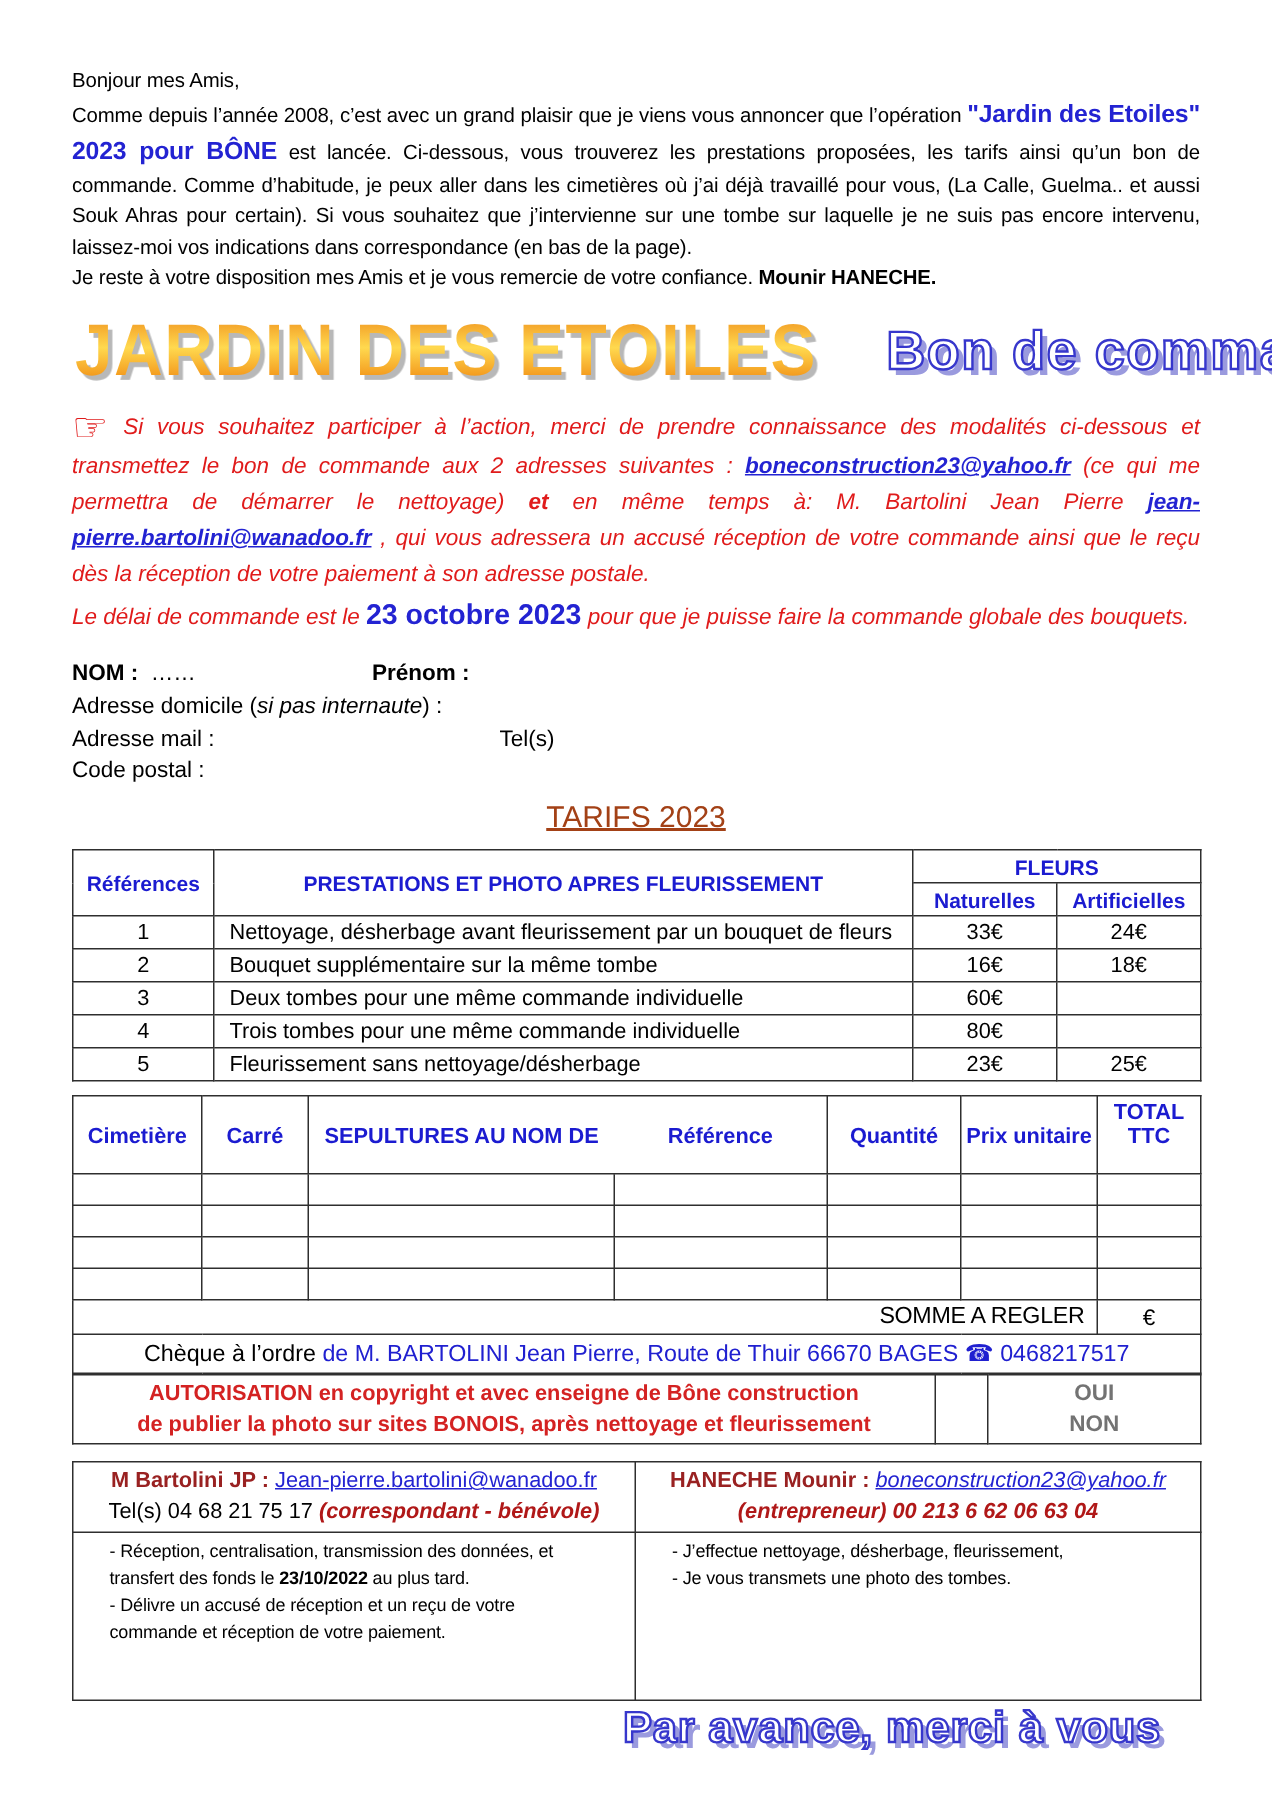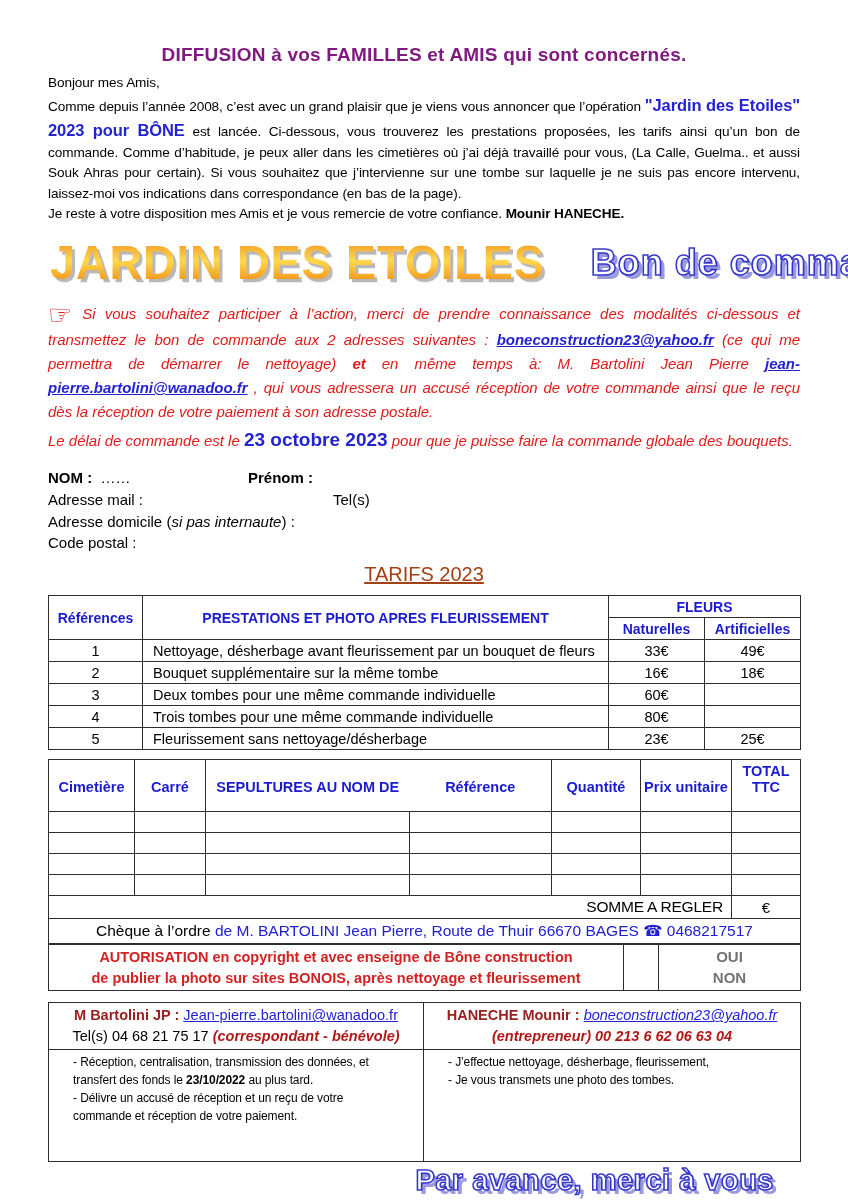--- a/index.html
+++ b/index.html
@@ -90,42 +90,41 @@
   .email-it { font-style:italic; }
   
   .par-avance-wrap { text-align:right; padding-right:26px; margin-top:2px; }
   .par-avance { font-size:29px; letter-spacing:.5px; }
 </style>
 </head>
 <body>
 
 <div class="page">
 
-  <div class="diffusion">DIFFUSION à vos FAMILLES et AMIS qui sont concernés.</div>
 
   <div class="intro">
     <span class="line">Bonjour mes Amis,</span>
     <span class="line just"><span>Comme depuis l’année 2008, c’est avec un grand plaisir que je viens vous annoncer que l’opération </span><span class="blue-strong">"Jardin des Etoiles" 2023 pour BÔNE</span><span> est lancée. Ci-dessous, vous trouverez les prestations proposées, les tarifs ainsi qu’un bon de commande. Comme d’habitude, je peux aller dans les cimetières où j’ai déjà travaillé pour vous, (La Calle, Guelma.. et aussi Souk Ahras pour certain). Si vous souhaitez que j’intervienne sur une tombe sur laquelle je ne suis pas encore intervenu, laissez-moi vos indications dans correspondance (en bas de la page).</span></span>
     <span class="line"><span>Je reste à votre disposition mes Amis et je vous remercie de votre confiance. </span><span class="bold">Mounir HANECHE.</span></span>
   </div>
 
   <div class="banner">
     <span class="jardin">JARDIN DES ETOILES</span>
     <span class="outline-blue bon">Bon de commande</span>
   </div>
 
   <div class="notice">
     <span class="hand">☞</span><span>Si vous souhaitez participer à l’action, merci de prendre connaissance des modalités ci-dessous et transmettez le bon de commande aux 2 adresses suivantes : </span><a class="mail-link">boneconstruction23@yahoo.fr</a><span> (ce qui me permettra de démarrer le nettoyage) </span><span class="bold">et</span><span> en même temps à: M. Bartolini Jean Pierre </span><a class="mail-link">jean-pierre.bartolini@wanadoo.fr</a><span> , qui vous adressera un accusé réception de votre commande ainsi que le reçu dès la réception de votre paiement à son adresse postale.</span>
     <div class="deadline-line"><span>Le délai de commande est le </span><span class="deadline-date">23 octobre 2023</span><span> pour que je puisse faire la commande globale des bouquets.</span></div>
   </div>
 
   <div class="form-block">
     <div><span class="w200"><b>NOM :</b>&nbsp;&nbsp;<span>……</span></span><b>Prénom :</b></div>
+    <div><span>Adresse domicile (</span><i>si pas internaute</i><span>) :</span></div>
     <div><span class="w280">Adresse mail :</span><span>Tel(s)</span></div>
-    <div><span>Adresse domicile (</span><i>si pas internaute</i><span>) :</span></div>
     <div>Code postal :</div>
   </div>
 
   <div class="tarifs-title">TARIFS 2023</div>
 
   <table class="t1">
     <colgroup>
         <col style="width:94px">
         <col style="width:466px">
         <col style="width:96px">
@@ -138,21 +137,21 @@
       <td colspan="2" class="th">FLEURS</td>
     </tr>
     <tr class="hrow">
       <td class="th">Naturelles</td>
       <td class="th">Artificielles</td>
     </tr>
     <tr class="brow">
       <td class="num">1</td>
       <td class="presta">Nettoyage, désherbage avant fleurissement par un bouquet de fleurs</td>
       <td class="price">33€</td>
-      <td class="price">49€</td>
+      <td class="price">24€</td>
     </tr>
     <tr class="brow">
       <td class="num">2</td>
       <td class="presta">Bouquet supplémentaire sur la même tombe</td>
       <td class="price">16€</td>
       <td class="price">18€</td>
     </tr>
     <tr class="brow">
       <td class="num">3</td>
       <td class="presta">Deux tombes pour une même commande individuelle</td>

